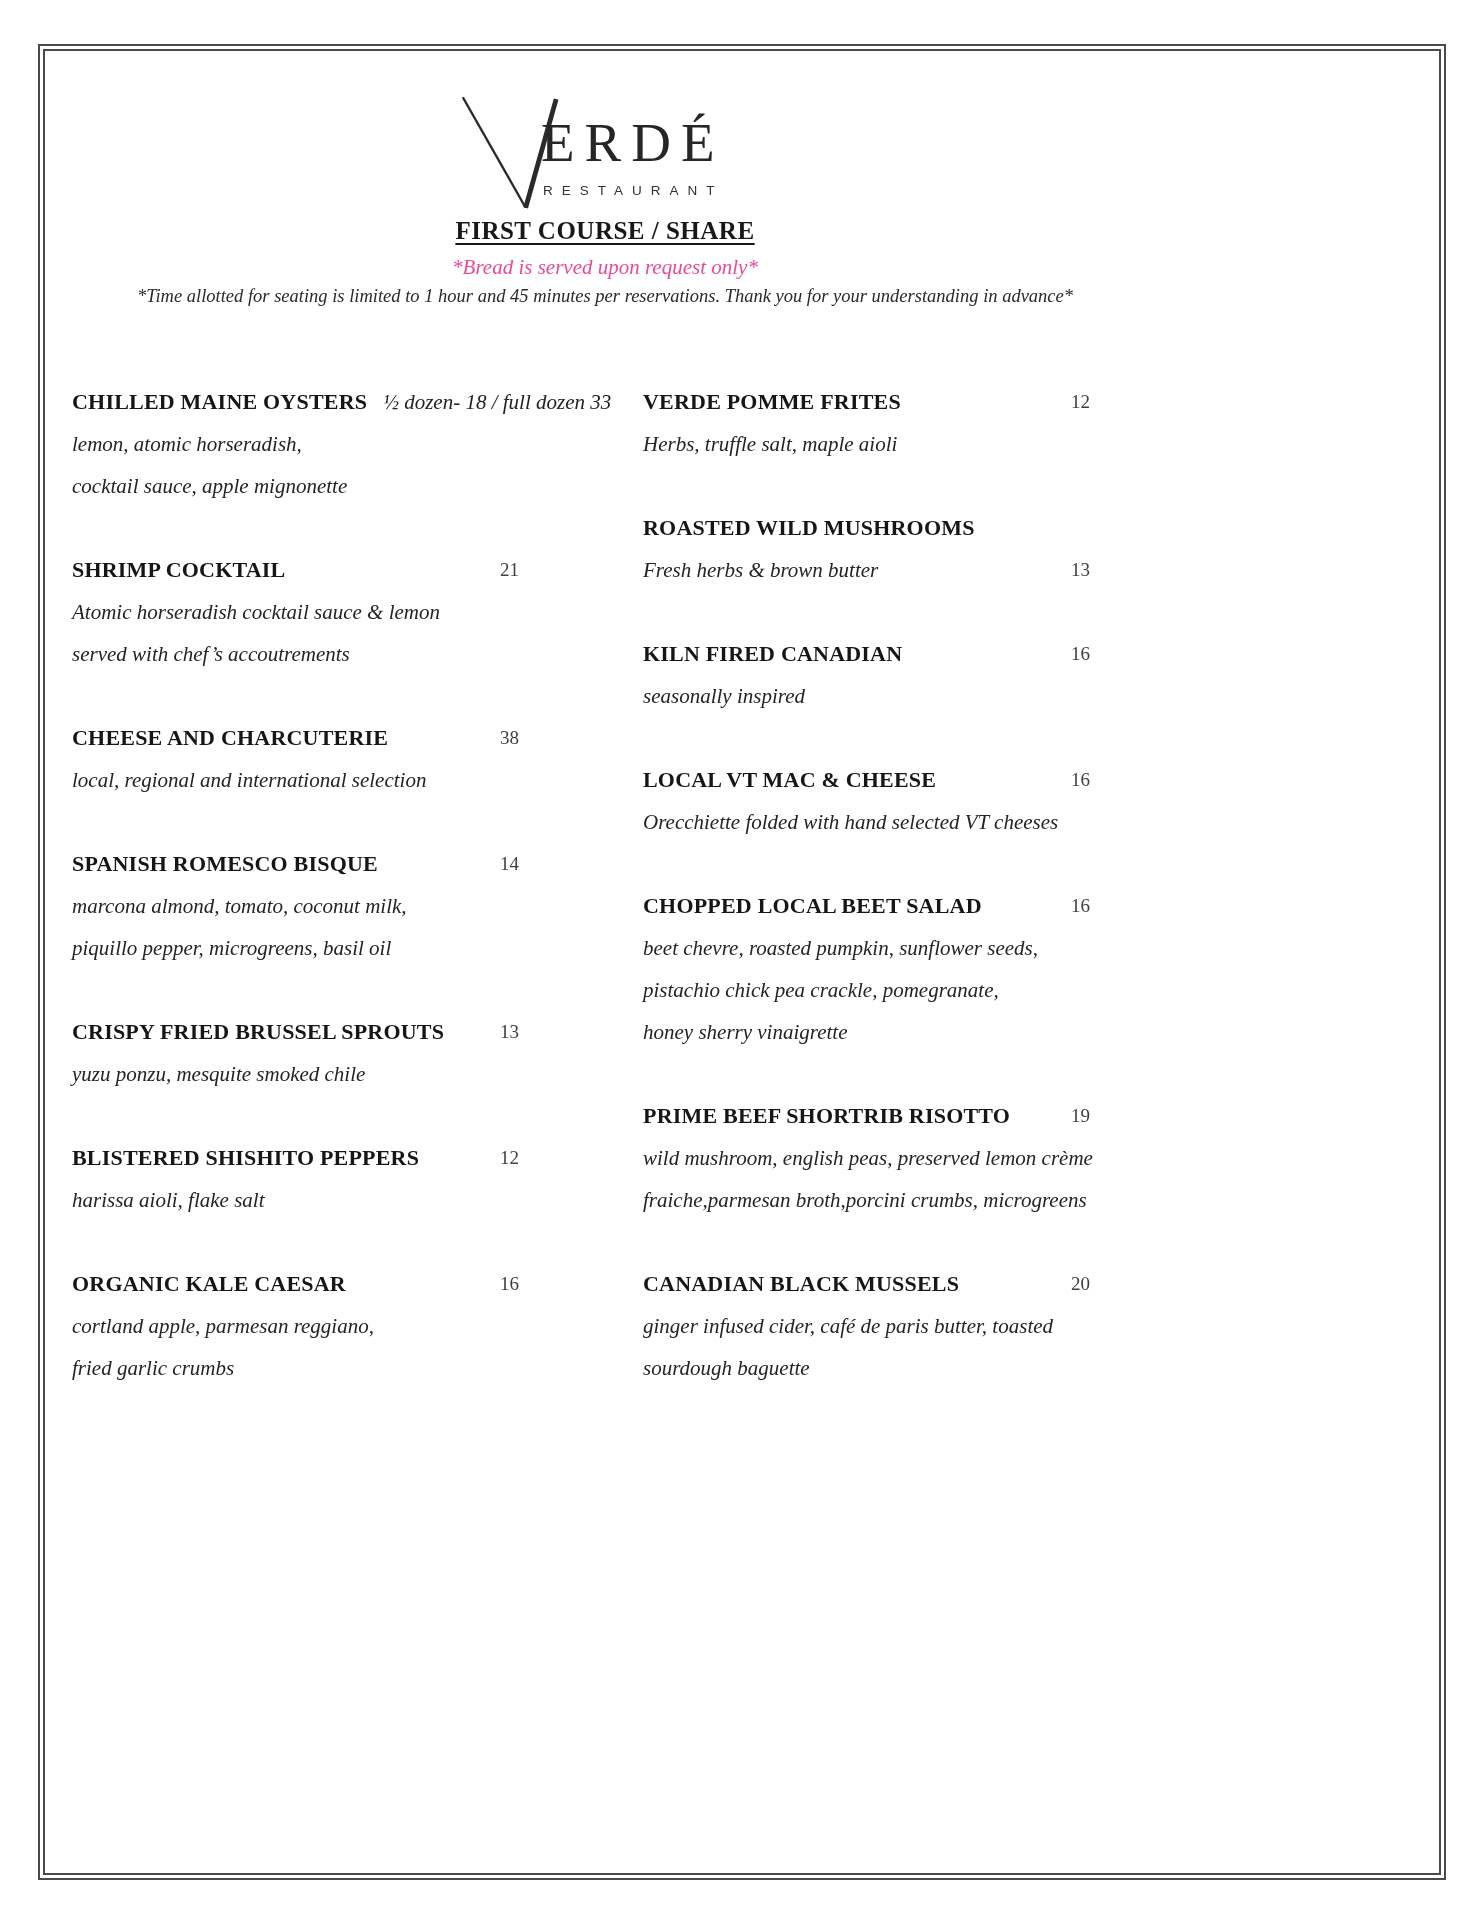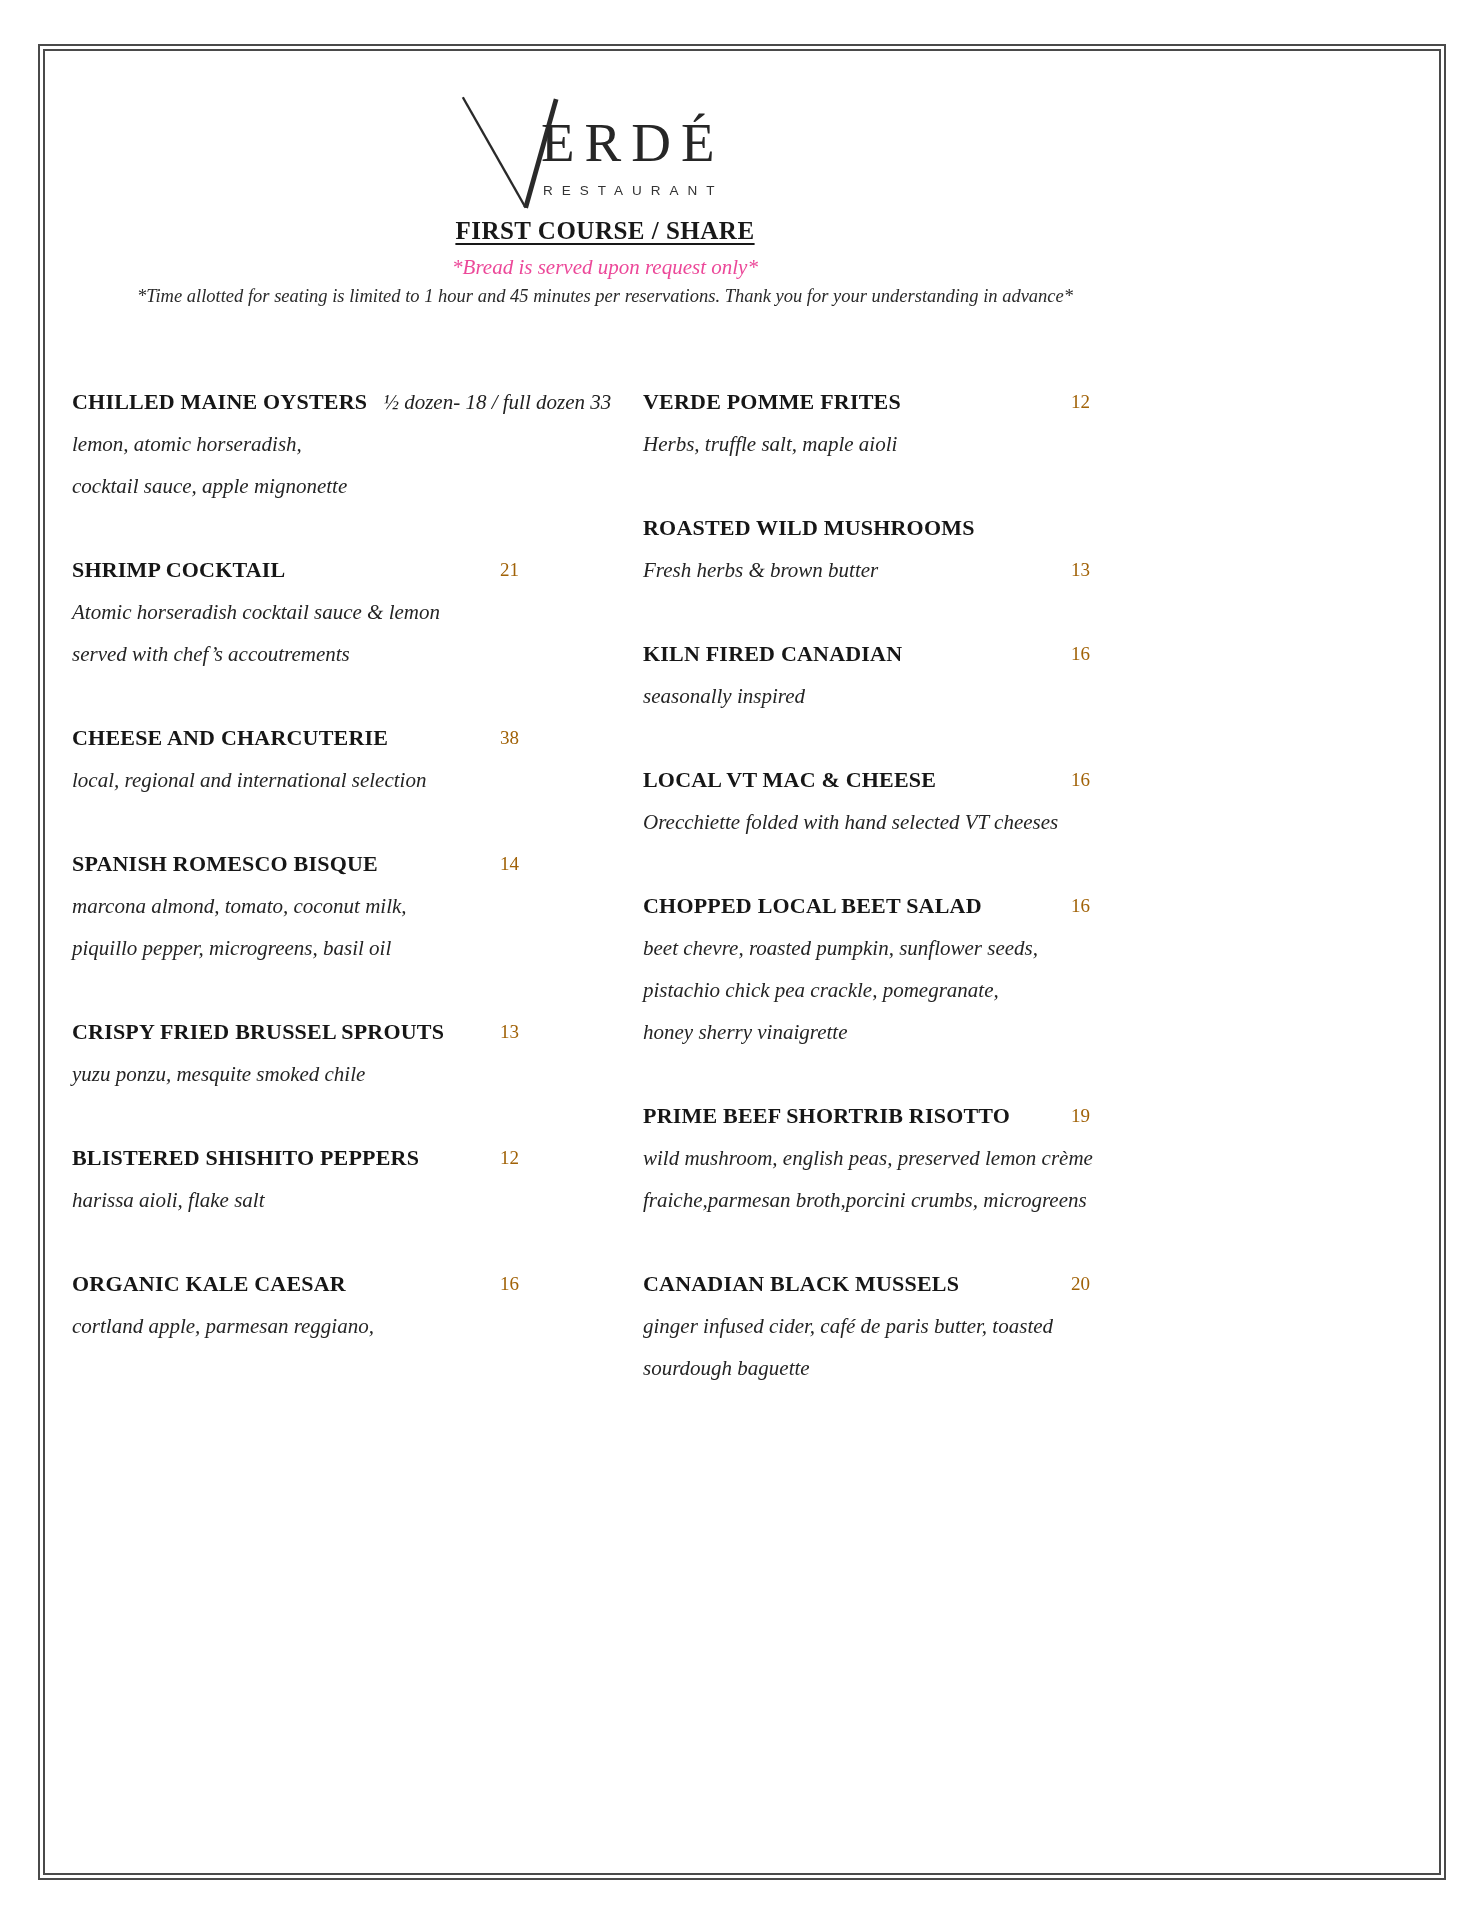--- a/index.html
+++ b/index.html
@@ -40,21 +40,21 @@
   .col { flex:none; }
   .col-left  { width:571px; margin-left:27px; }
   .col-right { width:522px; }
   .menu-item { margin-bottom:42px; }
   .item-row { position:relative; height:42px; line-height:42px; white-space:nowrap; }
   .item-name { font-weight:bold; font-size:22px; letter-spacing:0.2px; color:#161616; }
   .inline-price { font-style:italic; font-size:21px; margin-left:16px; color:#222; }
   .item-desc { font-style:italic; font-size:21px; color:#242424; }
   .price {
     position:absolute; left:428px; top:0; font-size:19px;
-    font-style:normal; font-weight:normal; color:#a16207;
+    font-style:normal; font-weight:normal; color:#404040;
   }
 </style>
 </head>
 <body>
 
 <div class="frame"></div>
 
 <div class="content">
 
   <div class="logo">
@@ -97,20 +97,21 @@
           <div class="item-row"><span class="item-name">CRISPY FRIED BRUSSEL SPROUTS</span><span class="price">13</span></div>
           <div class="item-row"><span class="item-desc">yuzu ponzu, mesquite smoked chile</span></div>
         </div>
         <div class="menu-item">
           <div class="item-row"><span class="item-name">BLISTERED SHISHITO PEPPERS</span><span class="price">12</span></div>
           <div class="item-row"><span class="item-desc">harissa aioli, flake salt</span></div>
         </div>
         <div class="menu-item">
           <div class="item-row"><span class="item-name">ORGANIC KALE CAESAR</span><span class="price">16</span></div>
           <div class="item-row"><span class="item-desc">cortland apple, parmesan reggiano,</span></div>
+          <div class="item-row"><span class="item-desc">fried garlic crumbs</span></div>
         </div>
       </div>
     <div class="col col-right">
         <div class="menu-item">
           <div class="item-row"><span class="item-name">VERDE POMME FRITES</span><span class="price">12</span></div>
           <div class="item-row"><span class="item-desc">Herbs, truffle salt, maple aioli</span></div>
         </div>
         <div class="menu-item">
           <div class="item-row"><span class="item-name">ROASTED WILD MUSHROOMS</span></div>
           <div class="item-row"><span class="item-desc">Fresh herbs &amp; brown butter</span><span class="price">13</span></div>

